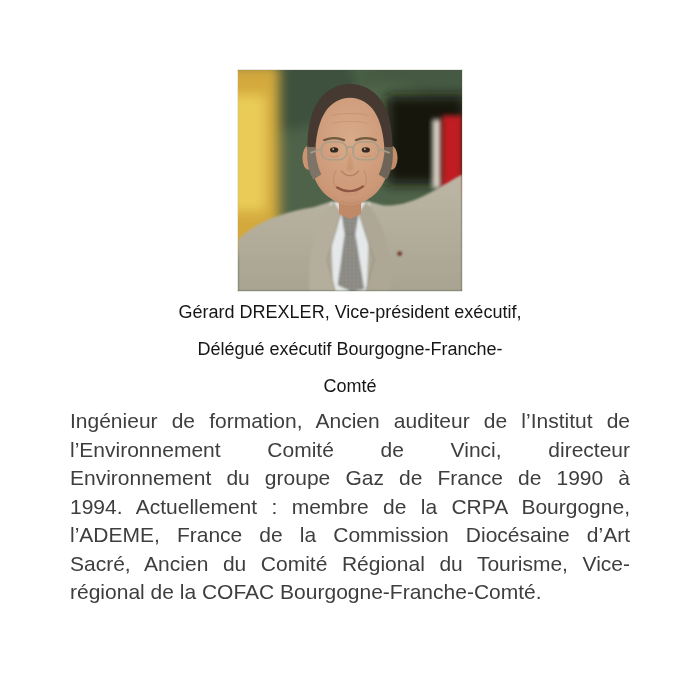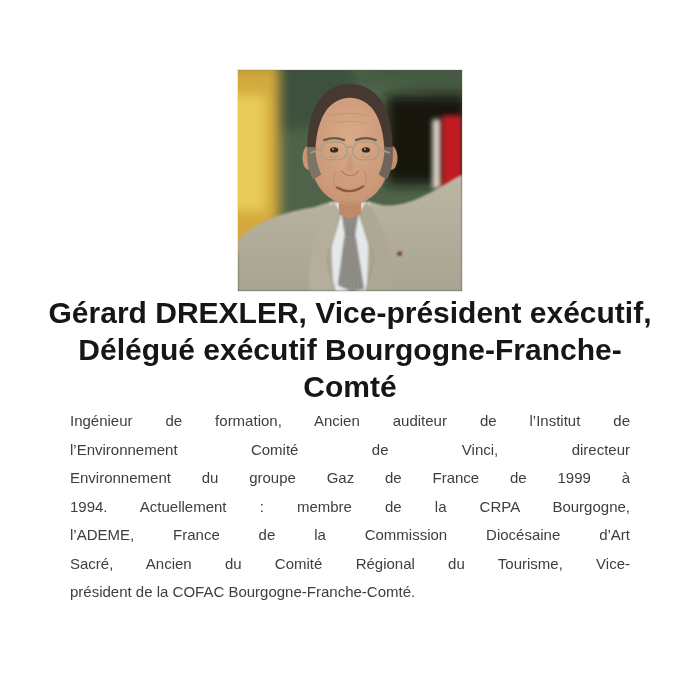--- a/index.html
+++ b/index.html
@@ -15,32 +15,32 @@
     width: 224px; height: 221px;
     margin: 69px auto 0;
     border: 1px solid #e9e7e3;
     overflow: hidden;
     background: #4e6349;
   }
   .photo-frame svg { display: block; width: 224px; height: 221px; }
 
   .name {
     margin: 2px 0 0;
-    font-weight: 700;
-    font-size: 30px;
+    font-weight: 400;
+    font-size: 18px;
     line-height: 37px;
     color: #161616;
     text-align: center;
   }
   .hl { display: block; }
 
   .bio {
     width: 560px;
     margin: 2px auto 7px;
-    font-size: 15px;
+    font-size: 21px;
     line-height: 28.5px;
     color: #3e3e3e;
   }
   .bl { text-align: justify; text-align-last: justify; }
   .bl:last-child { text-align-last: left; }
 </style>
 </head>
 <body>
 
 <div class="stage">
@@ -145,20 +145,20 @@
 
   <h2 class="name">
     <span class="hl">Gérard DREXLER, Vice-président exécutif,</span>
     <span class="hl">Délégué exécutif Bourgogne-Franche-</span>
     <span class="hl">Comté</span>
   </h2>
 
   <div class="bio">
     <div class="bl">Ingénieur de formation, Ancien auditeur de l’Institut de</div>
     <div class="bl">l’Environnement Comité de Vinci, directeur</div>
-    <div class="bl">Environnement du groupe Gaz de France de 1999 à</div>
+    <div class="bl">Environnement du groupe Gaz de France de 1990 à</div>
     <div class="bl">1994. Actuellement : membre de la CRPA Bourgogne,</div>
     <div class="bl">l’ADEME, France de la Commission Diocésaine d’Art</div>
     <div class="bl">Sacré, Ancien du Comité Régional du Tourisme, Vice-</div>
-    <div class="bl">président de la COFAC Bourgogne-Franche-Comté.</div>
+    <div class="bl">régional de la COFAC Bourgogne-Franche-Comté.</div>
   </div>
 
 </div>
 
 </body></html>

